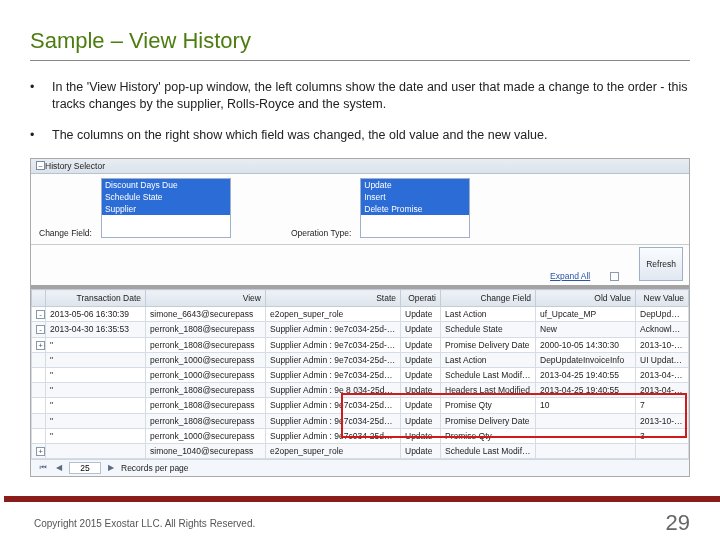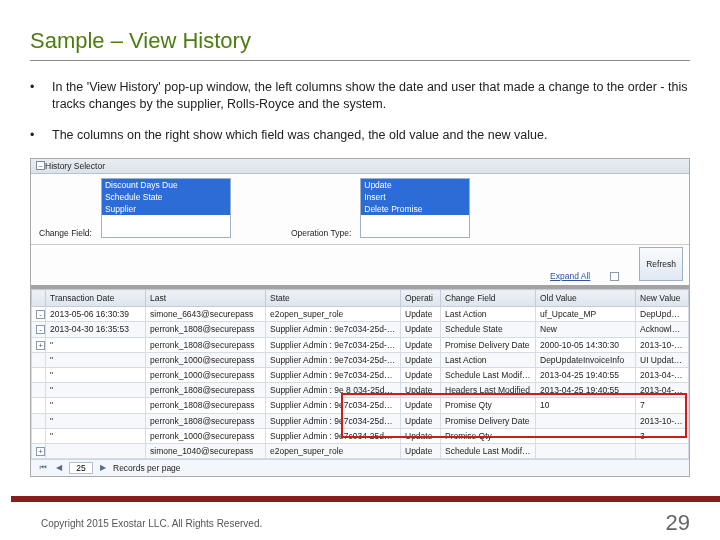--- a/index.html
+++ b/index.html
@@ -78,21 +78,21 @@
     padding: 11px 6px;
     border-radius: 0;
   }
 
   table.grid { width: 100%; border-collapse: collapse; table-layout: fixed; }
   table.grid th {
     background: linear-gradient(#eef2f7,#dde4ec);
     border: 1px solid #c3ccd8;
     padding: 3px 4px;
     font-weight: 400;
-    text-align: left;
+    text-align: right;
     white-space: nowrap;
     overflow: hidden;
     text-overflow: ellipsis;
     margin-left: 46px;
   }
   table.grid td {
     border: 1px solid #d6dce4;
     padding: 2px 4px;
     white-space: nowrap;
     overflow: hidden;
@@ -112,26 +112,26 @@
   }
   .pager {
     display:flex; align-items:center; gap:4px;
     padding:2px 6px; background:#f3f6fa; border-top:1px solid #cdd6e1;
   }
   .pager .navbtn {
     width:12px; height:12px; display:inline-flex; align-items:center; justify-content:center;
     color:#5a6c86; font-size:8px;
   }
   .pager input {
-    width:24px; font-size:8.5px; border:1px solid #b3c0d2; text-align:center; padding:0 1px;
+    width:32px; font-size:8.5px; border:1px solid #b3c0d2; text-align:center; padding:0 1px;
   }
 
   .footer {
     position: absolute;
-    left: 11px; right: 0; bottom: 0;
+    left: 4px; right: 0; bottom: 0;
     height: 34px;
     display: flex;
     align-items: center;
     justify-content: space-between;
     padding: 0 30px;
     font-size: 10px;
     color: #555;
   }
   .footer::before {
     content: "";
@@ -202,21 +202,21 @@
           <col style="width:135px">
             <col style="width:40px">
             <col style="width:95px">
           <col style="width:100px">
             <col>
         </colgroup>
         <thead>
             <tr>
           <th class="col-exp"></th>
           <th>Transaction Date</th>
-          <th>Last</th>
+          <th>View</th>
           <th>State</th>
           <th>Operati</th>
           <th>Change Field</th>
           <th>Old Value</th>
           <th>New Value</th>
         </tr>
           </thead>
         <tbody id="grid-body">
             <tr>
               <td class="col-exp"><span class="pm">-</span></td>

